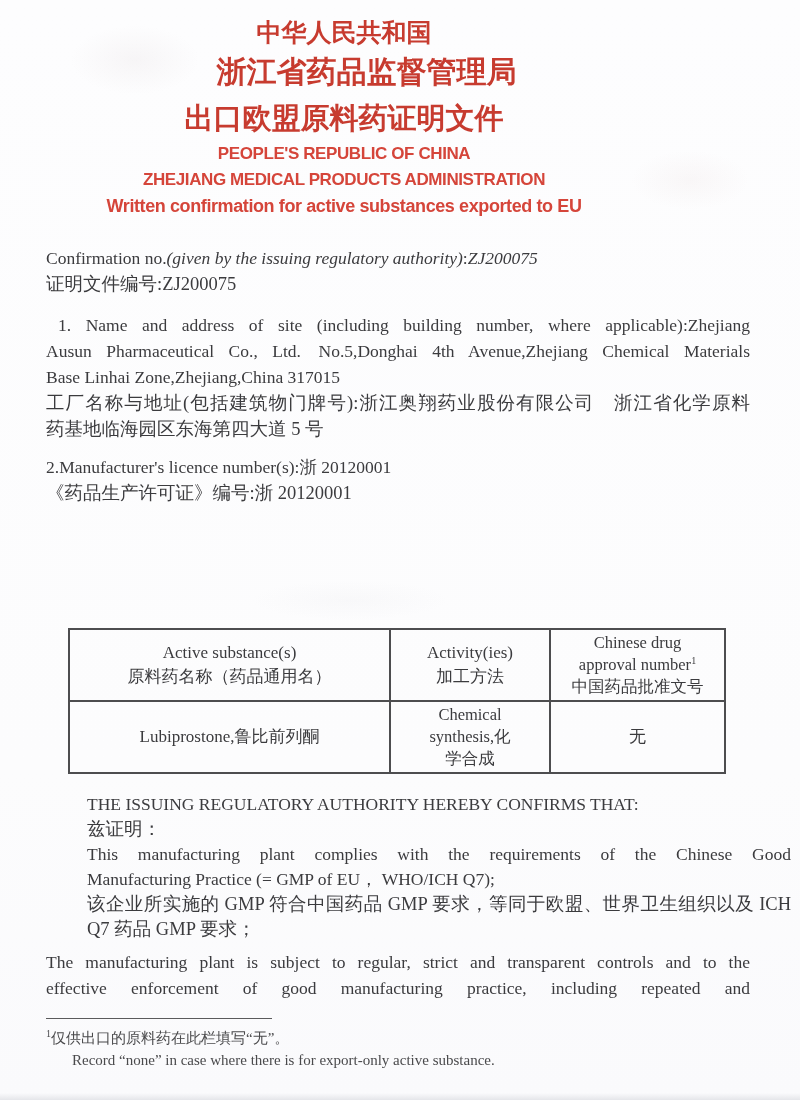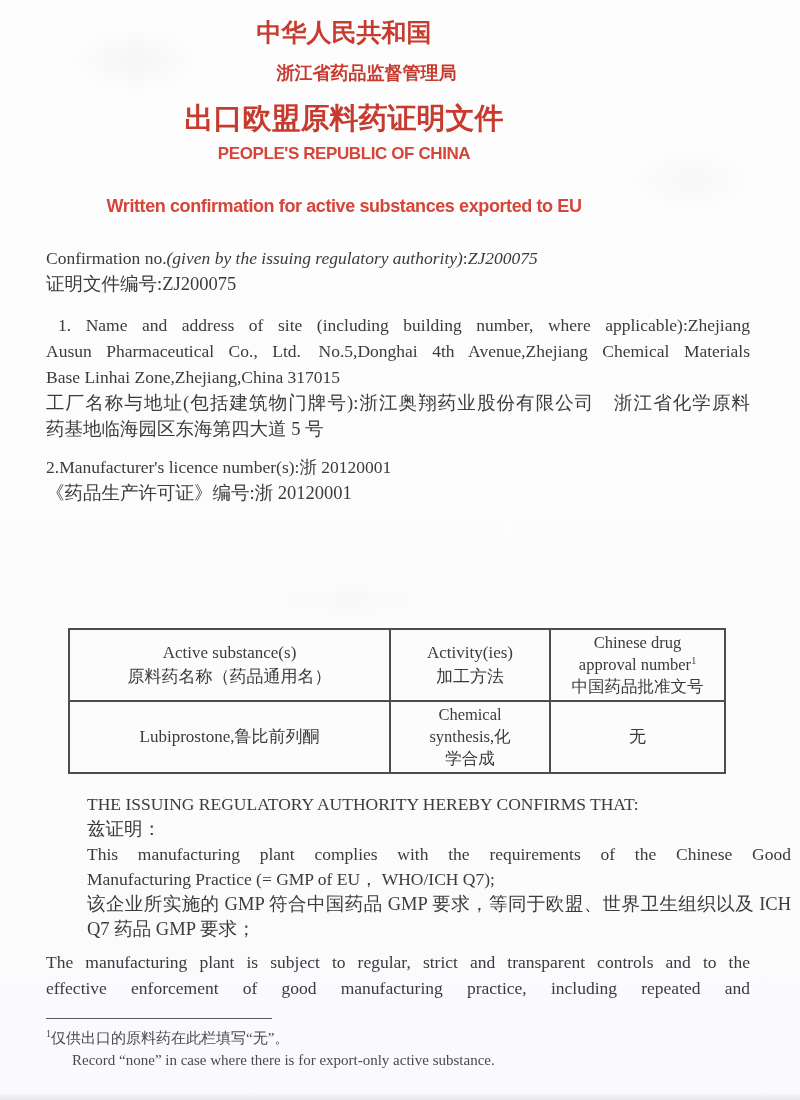--- a/index.html
+++ b/index.html
@@ -71,23 +71,24 @@
 <body>
 
 <div class="page">
 
   <div class="smudge a"></div>
   <div class="smudge b"></div>
   <div class="smudge c"></div>
   <div class="edge-shadow"></div>
 
   <div class="abs center title-cn" style="top:16px; font-size:25px;">中华人民共和国</div>
-  <div class="abs center title-cn" style="top:61px; font-size:18px;padding-left:45px;">浙江省药品监督管理局</div>
+  <div class="abs center title-cn" style="top:52px; font-size:30px;padding-left:45px;">浙江省药品监督管理局</div>
   <div class="abs center title-cn" style="top:99px; font-size:29px;">出口欧盟原料药证明文件</div>
   <div class="abs center title-en" style="top:144px; font-size:17px;">PEOPLE'S REPUBLIC OF CHINA</div>
+  <div class="abs center title-en" style="top:170px; font-size:17px;">ZHEJIANG MEDICAL PRODUCTS ADMINISTRATION</div>
   <div class="abs center title-en" style="top:196px; font-size:18px;">Written confirmation for active substances exported to EU</div>
 
   <div class="blk" style="top:245px;">
     <div class="line"><span>Confirmation no.</span><span class="it">(given by the issuing regulatory authority)</span><span>:</span><span class="it">ZJ200075</span></div>
     <div class="line cnl">证明文件编号:ZJ200075</div>
   </div>
 
   <div class="blk" style="top:312px;">
     <div class="line j indent1">1. Name and address of site (including building number, where applicable):Zhejiang</div>
     <div class="line j">Ausun Pharmaceutical Co., Ltd. No.5,Donghai 4th Avenue,Zhejiang Chemical Materials</div>

